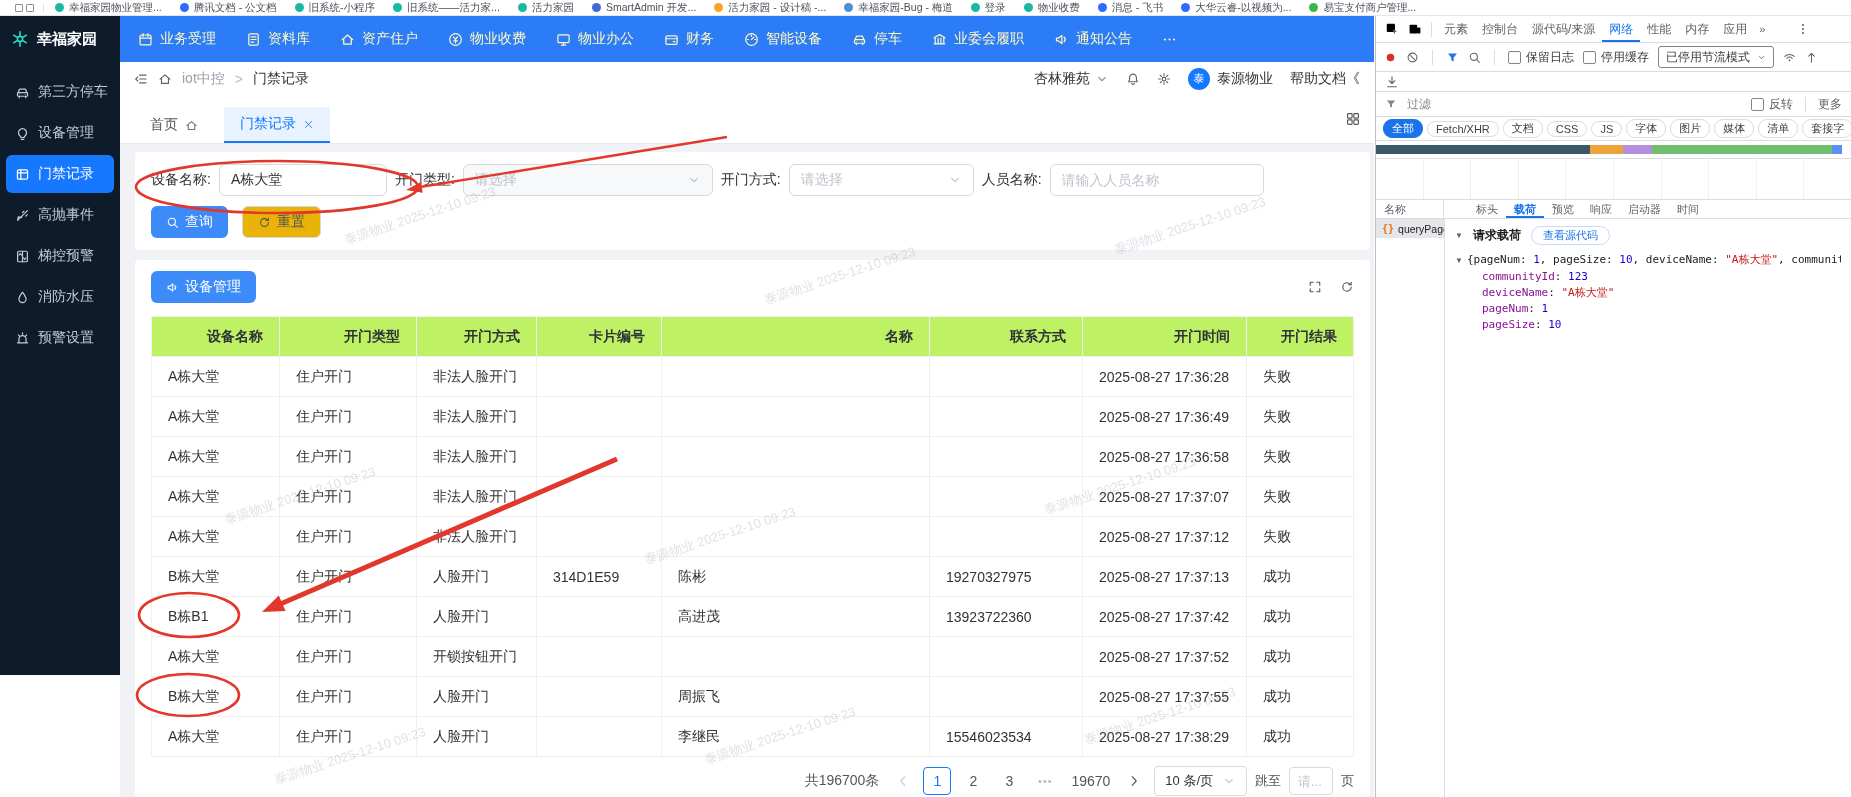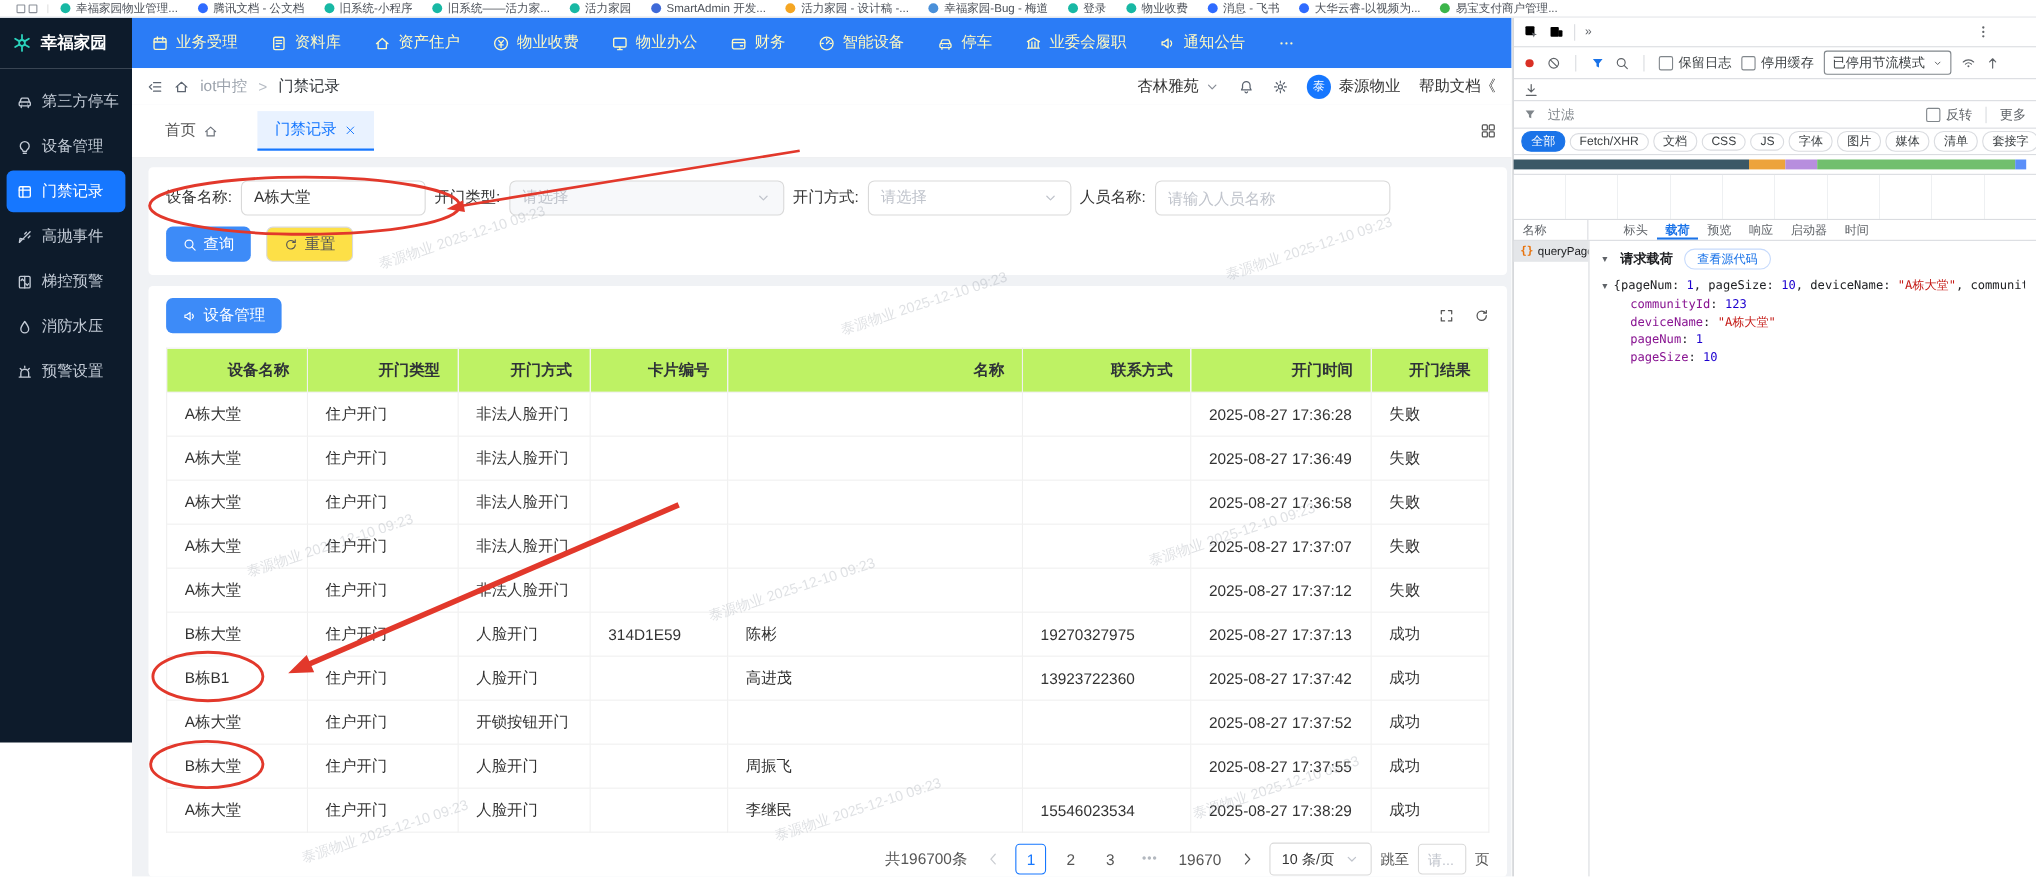--- a/index.html
+++ b/index.html
@@ -58,21 +58,21 @@
   .flabel{color:#333;white-space:nowrap;}
   .finput{height:32px;border:1px solid #d9d9d9;border-radius:6px;padding:0 11px;font-size:14px;color:#333;box-sizing:border-box;font-family:inherit;outline:none;background:#fff;}
   .finput::placeholder{color:#c0c4cc;}
   .fselect{height:32px;border:1px solid #d9d9d9;border-radius:6px;display:flex;align-items:center;justify-content:space-between;padding:0 11px;box-sizing:border-box;background:#fff;cursor:pointer;}
   .fselect.dis{background:#f7f8fa;}
   .sel-ph{color:#c0c4cc;}
   .fselect .ic{color:#c0c4cc;}
   .btnrow{margin-top:10px;display:flex;gap:14px;}
   .btn{height:32px;border-radius:6px;display:flex;align-items:center;gap:6px;padding:0 15px;font-size:14px;cursor:pointer;border:none;font-family:inherit;}
   .btn.primary{background:#3d8bf8;color:#fff;}
-  .btn.plain{background:#fde047;border:1px solid #d9d9d9;color:#555;}
+  .btn.plain{background:#eab308;border:1px solid #d9d9d9;color:#555;}
   .btn .ic svg{width:13px;height:13px;}
 
   .tcard{background:#fff;border-radius:4px;margin-top:10px;flex:1;padding:10px 16px 0;display:flex;flex-direction:column;min-height:0;}
   .tcard-top{display:flex;align-items:center;height:34px;margin-bottom:12px;flex-shrink:0;}
   .corner{margin-left:auto;display:flex;gap:18px;color:#555;}
   .corner .ic{cursor:pointer;}
   .corner .ic svg{width:14px;height:14px;}
 
   table.dtab{width:100%;border-collapse:collapse;table-layout:fixed;font-size:14px;flex-shrink:0;}
   .dtab th{background:#bef264;font-weight:600;text-align:right;color:#2f3338;}
@@ -443,21 +443,21 @@
               </span>
             <span class="userwrap">
               <span class="avatar">泰</span>
               <span>泰源物业</span>
             </span>
             <span class="helpdoc">帮助文档《</span>
           </div>
         </div>
 
         <div class="tabbar">
-          <span id="tabsrow" style="display:flex;align-items:center;gap:20px;height:100%;">
+          <span id="tabsrow" style="display:flex;align-items:flex-end;gap:10px;height:100%;">
               <div class="tab">
                 <span>首页</span>
                 <span class="ic">
                   <svg viewBox="0 0 16 16">
                     <path d="M2.4 8.2L8 3.2l5.6 5M4 7.4V13h8V7.4"></path>
                   </svg>
                 </span>
               </div>
               <div class="tab active">
                 <span>门禁记录</span>
@@ -743,20 +743,29 @@
             <path d="M8.6 8.6l5.4 2-2.4.9-.9 2.4z" fill="currentColor" stroke="none"></path>
           </svg>
         </span>
       <span class="dt-ticon">
           <svg viewBox="0 0 16 16">
             <rect x="1.8" y="3" width="8.6" height="10" rx="1"></rect>
             <rect x="10" y="6.4" width="4.2" height="6.6" rx="1"></rect>
           </svg>
         </span>
       <span class="dt-sep"></span>
+      <span id="dt-tabs" style="display:flex;height:100%;">
+          <span class="dt-tab">元素</span>
+          <span class="dt-tab">控制台</span>
+          <span class="dt-tab">源代码/来源</span>
+          <span class="dt-tab active">网络</span>
+          <span class="dt-tab">性能</span>
+          <span class="dt-tab">内存</span>
+          <span class="dt-tab">应用</span>
+        </span>
       <span class="dt-ticon" style="font-size:11px;">»</span>
       <div class="dt-right">
         <span class="dt-ticon">
             <svg viewBox="0 0 16 16">
               <circle cx="8" cy="3.4" r="1.2" fill="currentColor" stroke="none"></circle>
               <circle cx="8" cy="8" r="1.2" fill="currentColor" stroke="none"></circle>
               <circle cx="8" cy="12.6" r="1.2" fill="currentColor" stroke="none"></circle>
             </svg>
           </span>
         <span class="dt-ticon">

